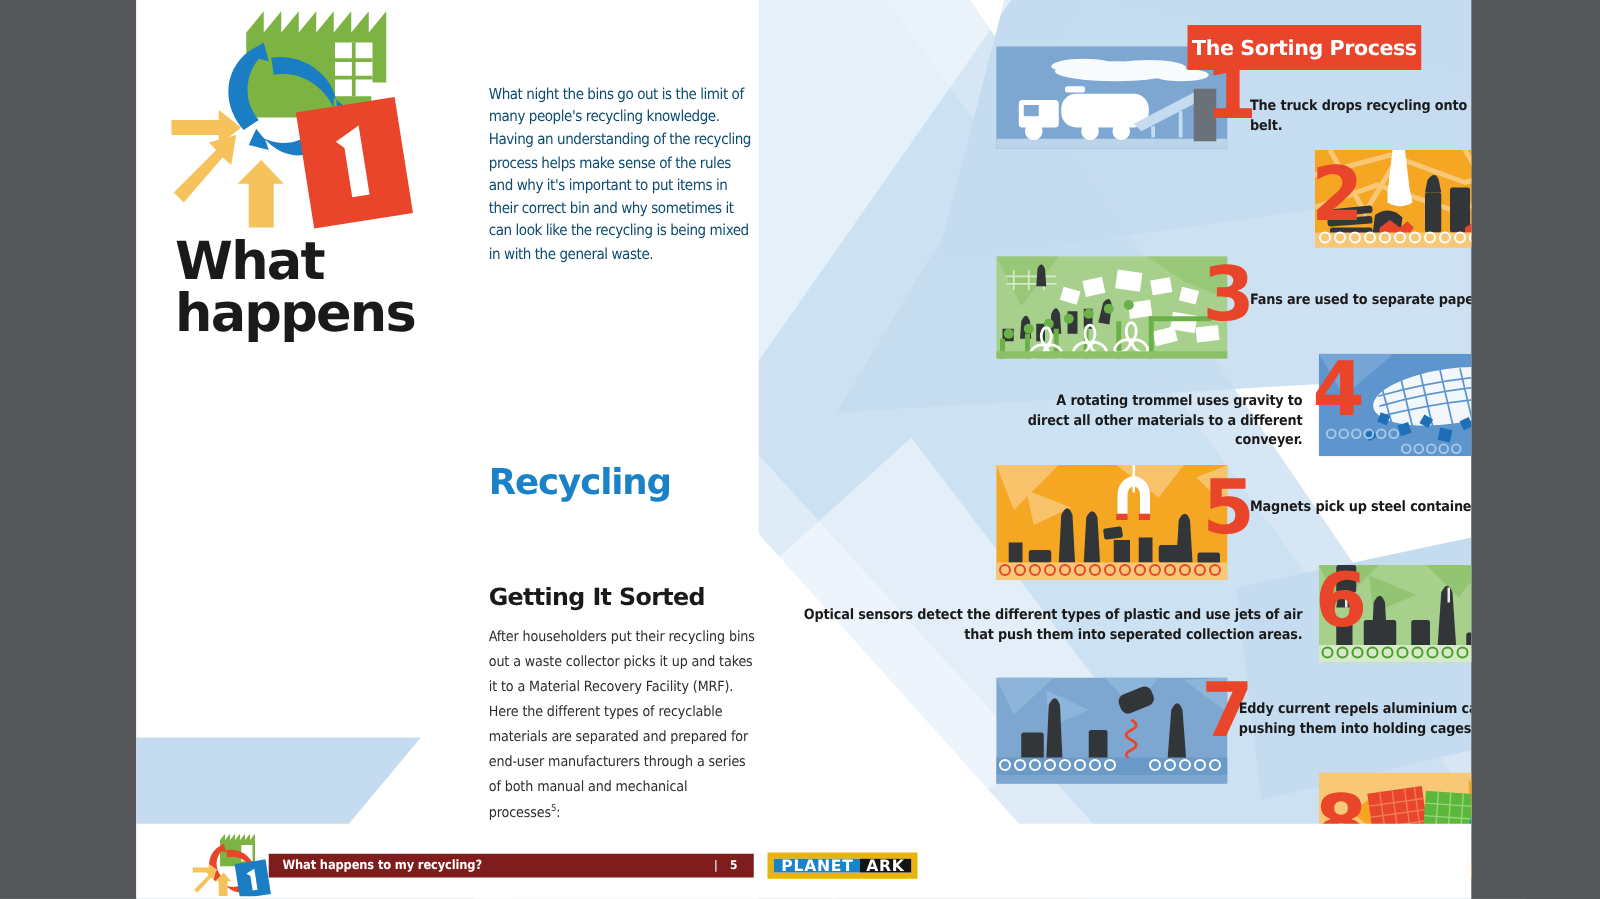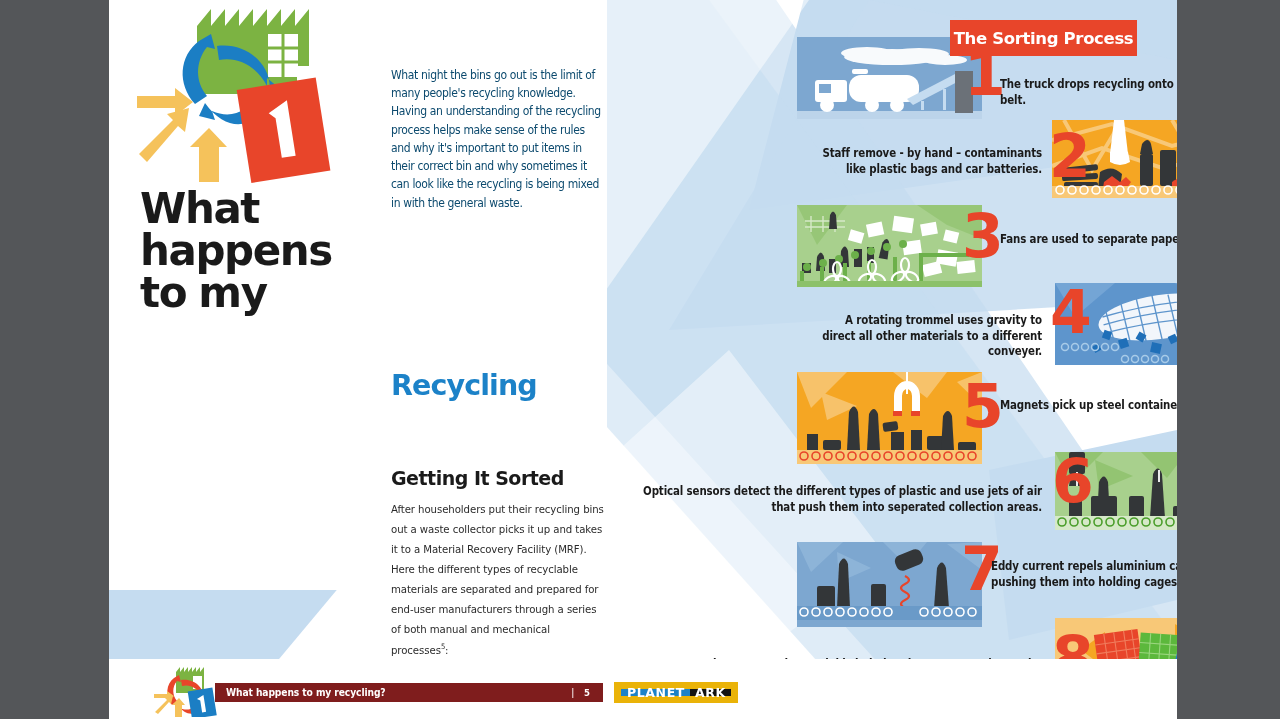--- a/index.html
+++ b/index.html
@@ -227,21 +227,21 @@
     font-weight: bold;
     font-size: 9.5px;
     color: #ffffff;
   }
   #planet-ark-logo {
     position: absolute;
     left: 505px;
     top: 23px;
     height: 21px;
     display: flex;
-    border: 7px solid #eab308;
+    border: 5px solid #eab308;
   }
   #pa-planet {
     background: #1c82c8;
     color: #ffffff;
     font-family: "DejaVu Sans", sans-serif;
     font-weight: bold;
     font-size: 12.5px;
     letter-spacing: 0.6px;
     padding: 0 5px 0 6px;
     display: flex;
@@ -302,21 +302,20 @@
 
       <g transform="rotate(-9 155 135)">
         <rect x="108" y="78" width="80" height="94" fill="#e8452a"></rect>
         <path d="M136 106 L156 96 L156 152 L142 152 L142 112 Z" fill="#ffffff"></path>
       </g>
     </svg>
 
     <h1 id="main-title">
       <span>What</span>
       <span>happens</span>
-      <span>to my</span>
     </h1>
   </div>
 
   <div id="mid-col">
     <p id="intro-text">What night the bins go out is the limit of many people's recycling knowledge. Having an understanding of the recycling process helps make sense of the rules and why it's important to put items in their correct bin and why sometimes it can look like the recycling is being mixed in with the general waste.</p>
 
     <h2 id="kerbside-heading">
       <span>Recycling</span>
     </h2>
 
@@ -401,21 +400,20 @@
       <circle cx="116" cy="70" r="4"></circle>
         <circle cx="128" cy="70" r="4"></circle>
         <circle cx="140" cy="70" r="4"></circle>
       <circle cx="152" cy="70" r="4"></circle>
         <circle cx="164" cy="70" r="4"></circle>
         <circle cx="176" cy="70" r="4"></circle>
       <circle cx="188" cy="70" r="4"></circle>
     </g>
   </svg>
   <div class="step-num" style="left:940px; top:126px;">2</div>
-  <div class="step-cap cap-left" style="left:700px; top:146px; width:233px;">Staff remove - by hand – contaminants like plastic bags and car batteries.</div>
 
   <svg class="step-illus" style="left:688px; top:205px; width:185px; height:82px;" viewBox="0 0 185 82">
     <rect width="185" height="82" fill="#a8d08d"></rect>
     <g fill="#8cc16a" opacity="0.6">
       <polygon points="0,0 50,0 20,40"></polygon>
       <polygon points="120,0 185,0 185,34 150,20"></polygon>
     </g>
     <g stroke="#d6e9c8" stroke-width="1.4" fill="none">
       <line x1="8" y1="16" x2="48" y2="16"></line>
       <line x1="8" y1="22" x2="48" y2="22"></line>

